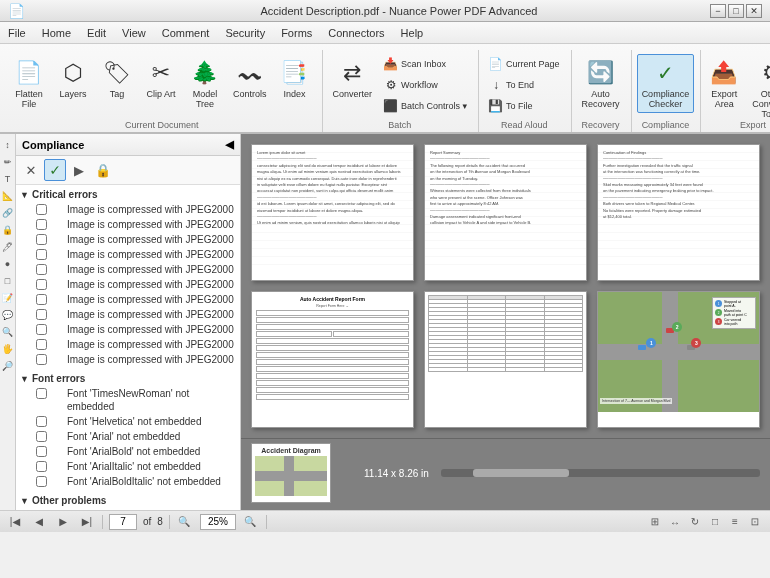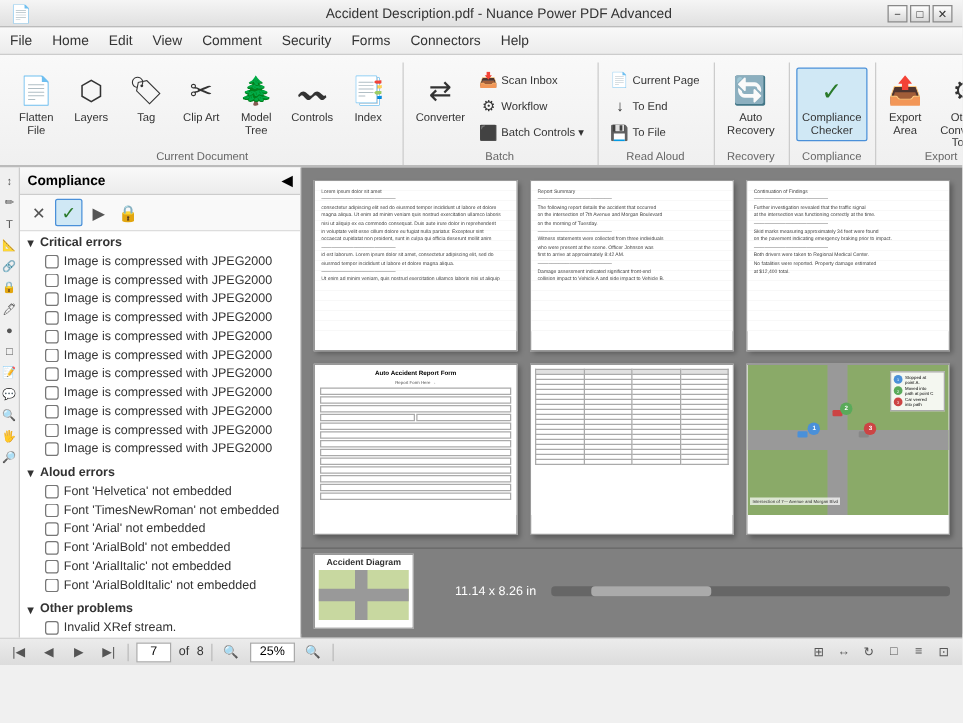--- a/index.html
+++ b/index.html
@@ -195,21 +195,21 @@
       font-size: 10px;
       color: #333;
       cursor: default;
       gap: 4px;
     }
     .compliance-item input[type=checkbox] {
       margin-top: 1px;
       flex-shrink: 0;
       width: 11px; height: 11px;
     }
-    .item-text { line-height: 1.3; }
+    .item-text { line-height: 1.3; margin-left: 16px; }
 
     
     #main-content {
       flex: 1;
       background: #808080;
       overflow: auto;
       display: flex;
       flex-direction: column;
     }
     #page-grid {
@@ -567,30 +567,30 @@
             <div class="compliance-item">
               <input type="checkbox" style="">
               <span class="item-text">Image is compressed with JPEG2000</span>
             </div>
           </div>
       </div>
 
       <div class="compliance-section">
         <div class="section-header">
           <span class="toggle-icon">▼</span>
-          <span>Aloud errors</span>
+          <span>Font errors</span>
         </div>
         <div id="font-errors-items">
             <div class="compliance-item">
               <input type="checkbox" style="">
+              <span class="item-text">Font 'TimesNewRoman' not embedded</span>
+            </div>
+            <div class="compliance-item">
+              <input type="checkbox" style="">
               <span class="item-text">Font 'Helvetica' not embedded</span>
-            </div>
-            <div class="compliance-item">
-              <input type="checkbox" style="">
-              <span class="item-text">Font 'TimesNewRoman' not embedded</span>
             </div>
             <div class="compliance-item">
               <input type="checkbox" style="">
               <span class="item-text">Font 'Arial' not embedded</span>
             </div>
             <div class="compliance-item">
               <input type="checkbox" style="">
               <span class="item-text">Font 'ArialBold' not embedded</span>
             </div>
             <div class="compliance-item">

